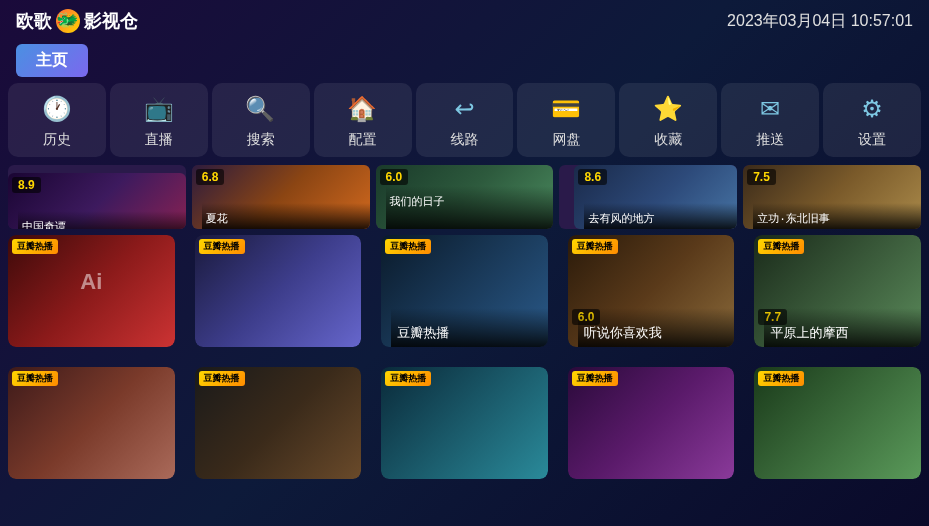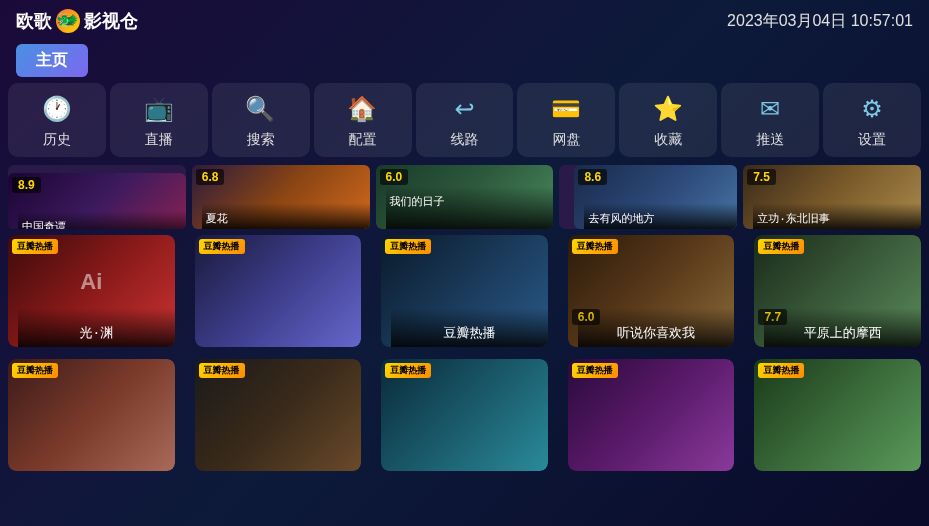--- a/index.html
+++ b/index.html
@@ -113,22 +113,21 @@
       width: 100%;
       height: 100%;
       display: flex;
       align-items: flex-end;
     }
 
     
     .row {
       display: flex;
       gap: 20px;
-      margin-bottom: 12px;
-      text-align: center;
+      margin-bottom: 20px;
     }
     .card {
       flex: 1;
       border-radius: 8px;
       overflow: hidden;
       position: relative;
       cursor: pointer;
       height: 112px;
     }
     .card-inner {
@@ -290,21 +289,20 @@
           <div class="card-rating">7.5</div>
           <div class="card-title" style="font-size: 11px; padding: 8px 4px 3px;">立功·东北旧事</div>
         </div>
       </div>
     </div>
     <div class="row">
       <div class="card">
         <div class="card-inner c6" style="border-radius: 8px;">
           <div class="card-badge">豆瓣热播</div>
           <div class="card-text-center">Ai</div>
-          <div class="card-title">光·渊</div>
         </div>
       </div>
       <div class="card">
         <div class="card-inner c7" style="border-radius: 8px;">
           <div class="card-badge">豆瓣热播</div>
         </div>
       </div>
       <div class="card">
         <div class="card-inner c8" style="border-radius: 8px;">
           <div class="card-badge">豆瓣热播</div>

